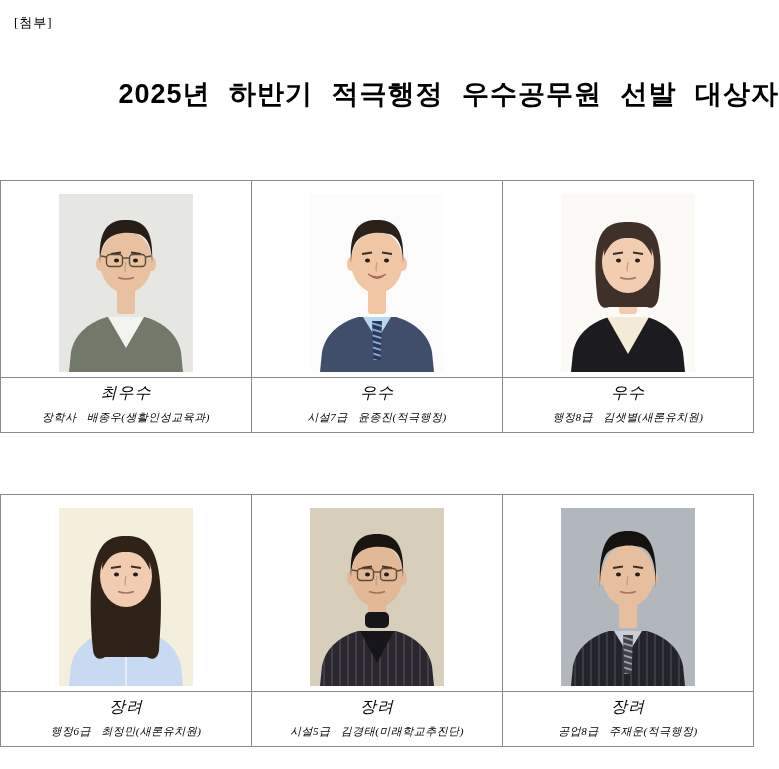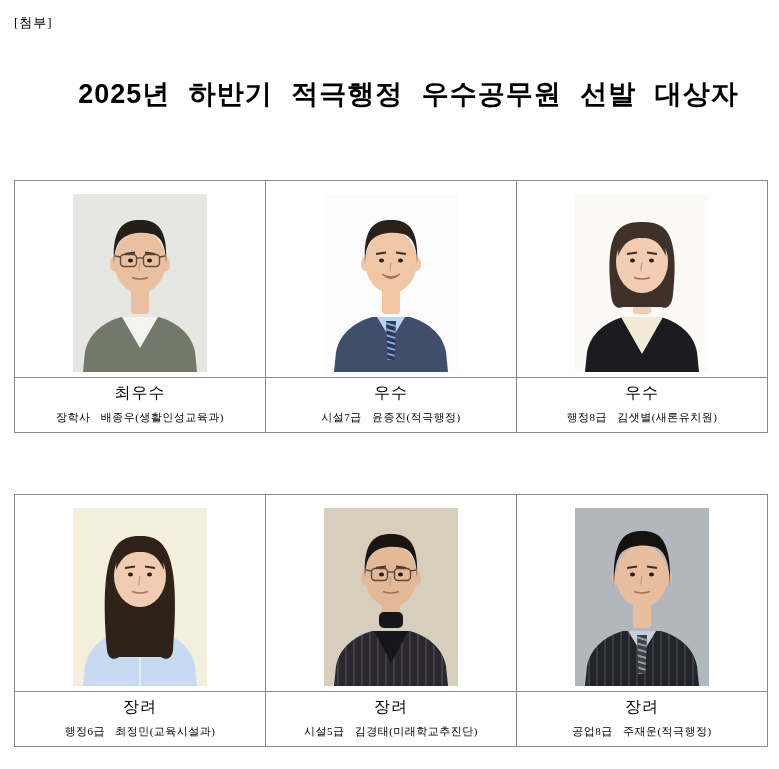--- a/index.html
+++ b/index.html
@@ -18,32 +18,33 @@
   .attachment {
     margin: 14px 0 0 14px;
     font-size: 13px;
     letter-spacing: 1px;
   }
   .doc-title {
     margin-top: 44px;
     width: 779px;
     box-sizing: border-box;
     padding-left: 38px;
-    text-align: center;
+    text-align: right;
     font-family: "Liberation Sans", "DejaVu Sans", sans-serif;
     font-weight: bold;
     font-size: 27px;
     word-spacing: 10px;
     letter-spacing: 1px;
   }
   table.award-table {
     border-collapse: collapse;
     table-layout: fixed;
     width: 751px;
-    margin-left: 14px;
+    margin-left: 0;
+    font-style: italic;
   }
   table.award-table td {
     border: 1px solid #8a8a8a;
     padding: 0;
     width: 250px;
   }
   #table-1 { margin-top: 68px; }
   #table-2 { margin-top: 61px; }
   td.photo-cell {
     height: 196px;
@@ -303,21 +304,21 @@
               <ellipse cx="76.5" cy="66.5" rx="2.5" ry="1.9" fill="#241c18"></ellipse>
               <path d="M67,68 Q65.5,74 66.2,77.5" stroke="#c79b7d" stroke-width="1.2" fill="none"></path>
               <path d="M59,83.5 Q67,86.5 75,83.5" stroke="#a9705e" stroke-width="1.6" fill="none"></path>
             </svg>
           </div>
         </td>
   </tr>
   <tr>
     <td class="label-cell">
       <div class="rank">장려</div>
-      <div class="info">행정6급 최정민(교육시설과)</div>
+      <div class="info">행정6급 최정민(새론유치원)</div>
     </td>
     <td class="label-cell">
       <div class="rank">장려</div>
       <div class="info">시설5급 김경태(미래학교추진단)</div>
     </td>
     <td class="label-cell">
       <div class="rank">장려</div>
       <div class="info">공업8급 주재운(적극행정)</div>
     </td>
   </tr>

